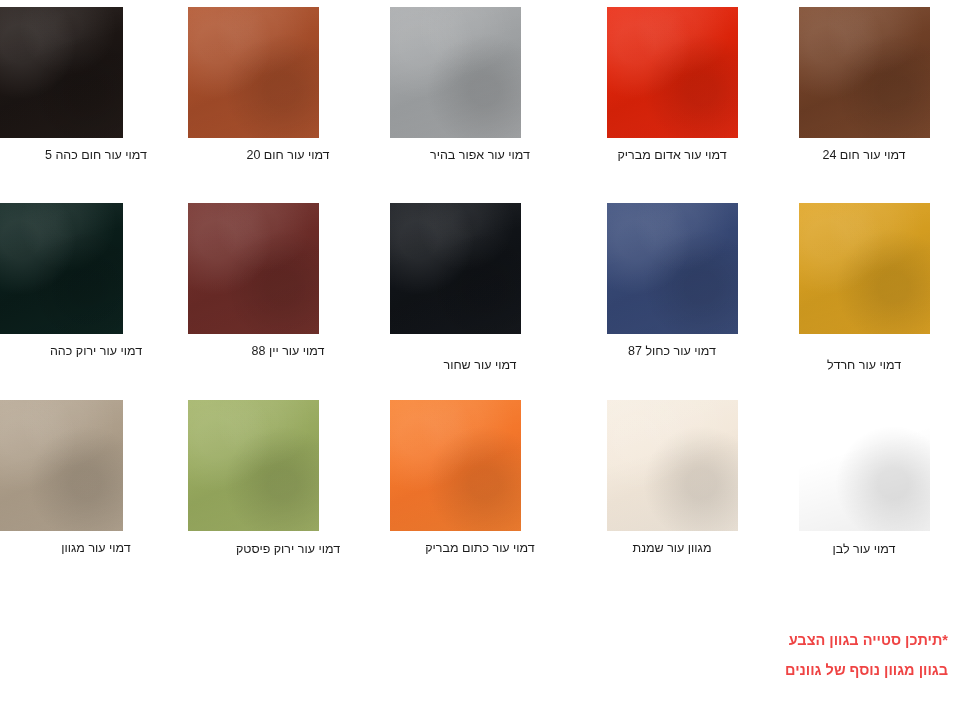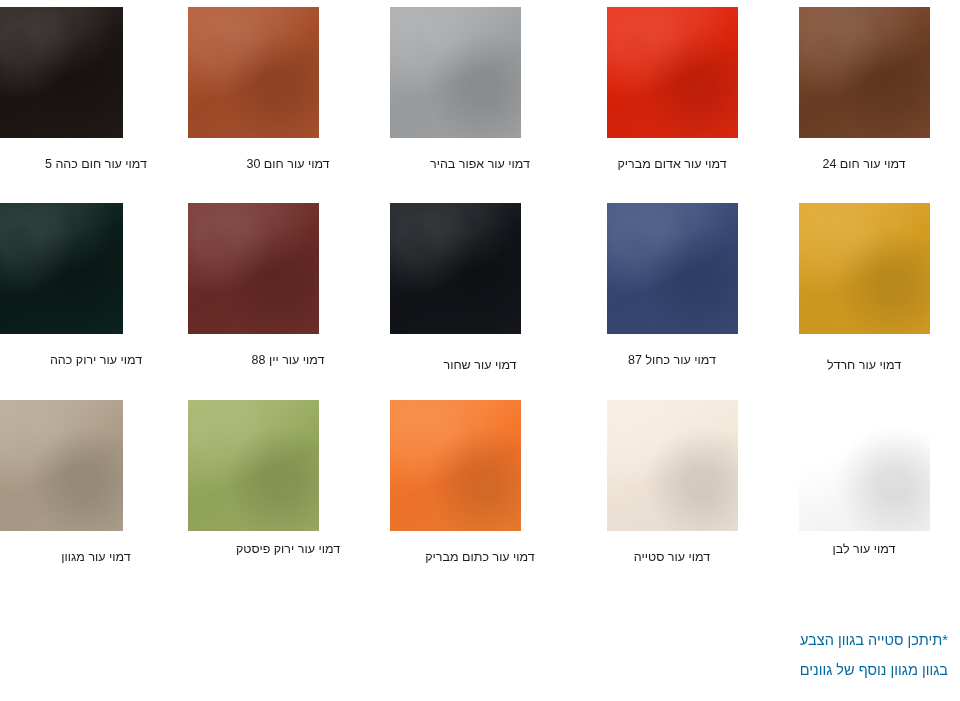--- a/index.html
+++ b/index.html
@@ -47,21 +47,21 @@
     inset: 0;
     background-image:
       radial-gradient(circle at 22% 28%, rgba(255,255,255,0.09) 0 14%, rgba(0,0,0,0) 40%),
       radial-gradient(circle at 72% 64%, rgba(0,0,0,0.10) 0 12%, rgba(0,0,0,0) 46%),
       radial-gradient(circle at 58% 15%, rgba(255,255,255,0.06) 0 10%, rgba(0,0,0,0) 36%),
       linear-gradient(163deg, rgba(255,255,255,0.07) 0%, rgba(0,0,0,0.00) 38%, rgba(0,0,0,0.07) 100%);
     pointer-events: none;
   }
 
   .swatch-label {
-    margin-top: 18px;
+    margin-top: 9px;
     text-align: center;
     font-size: 12.5px;
     line-height: 16px;
     color: #1c1c1c;
     white-space: nowrap;
   }
 
   
   .col-0 { left: 0px; }
   .col-1 { left: 192px; }
@@ -89,22 +89,22 @@
     position: absolute;
     right: 12px;
     top: 625px;
     width: 420px;
     text-align: right;
     direction: rtl;
   }
   .footnote-line {
     font-size: 14.5px;
     line-height: 30px;
-    font-weight: normal;
-    color: #0369a1;
+    font-weight: bold;
+    color: #ef4444;
     white-space: nowrap;
   }
 </style>
 </head>
 <body>
 
 <div id="swatch-grid">
 
   <div class="swatch-cell col-4 row-0">
     <div class="swatch-tile" style="background-image: linear-gradient(155deg, rgb(126, 74, 46) 0%, rgb(106, 60, 36) 55%, rgb(126, 74, 46) 100%); background-color: rgb(126, 74, 46);"></div>
@@ -116,21 +116,21 @@
     <div class="swatch-label">דמוי עור אפור בהיר</div>
   </div>
 
   <div class="swatch-cell col-3 row-0">
     <div class="swatch-tile" style="background-image: linear-gradient(155deg, rgb(235, 42, 17) 0%, rgb(215, 34, 8) 55%, rgb(235, 42, 17) 100%); background-color: rgb(235, 42, 17);"></div>
     <div class="swatch-label">דמוי עור אדום מבריק</div>
   </div>
 
   <div class="swatch-cell col-1 row-0">
     <div class="swatch-tile nudge-left-4" style="background-image: linear-gradient(155deg, rgb(178, 85, 47) 0%, rgb(160, 74, 40) 55%, rgb(178, 85, 47) 100%); background-color: rgb(178, 85, 47);"></div>
-    <div class="swatch-label">דמוי עור חום 30</div>
+    <div class="swatch-label">דמוי עור חום 20</div>
   </div>
 
   <div class="swatch-cell col-0 row-0">
     <div class="swatch-tile nudge-left-8" style="background-image: linear-gradient(155deg, rgb(35, 27, 24) 0%, rgb(26, 20, 18) 55%, rgb(35, 27, 24) 100%); background-color: rgb(35, 27, 24);"></div>
     <div class="swatch-label">דמוי עור חום כהה 5</div>
   </div>
 
   <div class="swatch-cell col-4 row-1">
     <div class="swatch-tile" style="background-image: linear-gradient(155deg, rgb(224, 165, 36) 0%, rgb(208, 154, 31) 55%, rgb(224, 165, 36) 100%); background-color: rgb(224, 165, 36);"></div>
     <div class="swatch-label label-drop-4">דמוי עור חרדל</div>
@@ -156,21 +156,21 @@
     <div class="swatch-label label-drop-8">דמוי עור לבן</div>
   </div>
 
   <div class="swatch-cell col-0 row-1">
     <div class="swatch-tile nudge-left-8" style="background-image: linear-gradient(155deg, rgb(13, 36, 32) 0%, rgb(9, 27, 24) 55%, rgb(13, 36, 32) 100%); background-color: rgb(13, 36, 32);"></div>
     <div class="swatch-label">דמוי עור ירוק כהה</div>
   </div>
 
   <div class="swatch-cell col-3 row-2">
     <div class="swatch-tile" style="background-image: linear-gradient(155deg, rgb(247, 238, 226) 0%, rgb(242, 231, 217) 55%, rgb(247, 238, 226) 100%); background-color: rgb(247, 238, 226);"></div>
-    <div class="swatch-label">דמוי עור סטייה</div>
+    <div class="swatch-label">מגוון עור שמנת</div>
   </div>
 
   <div class="swatch-cell col-2 row-2">
     <div class="swatch-tile nudge-right-6" style="background-image: linear-gradient(155deg, rgb(249, 130, 49) 0%, rgb(242, 116, 42) 55%, rgb(249, 130, 49) 100%); background-color: rgb(249, 130, 49);"></div>
     <div class="swatch-label">דמוי עור כתום מבריק</div>
   </div>
 
   <div class="swatch-cell col-1 row-2">
     <div class="swatch-tile nudge-left-4" style="background-image: linear-gradient(155deg, rgb(163, 180, 104) 0%, rgb(148, 166, 92) 55%, rgb(163, 180, 104) 100%); background-color: rgb(163, 180, 104);"></div>
     <div class="swatch-label label-drop-8">דמוי עור ירוק פיסטק</div>

